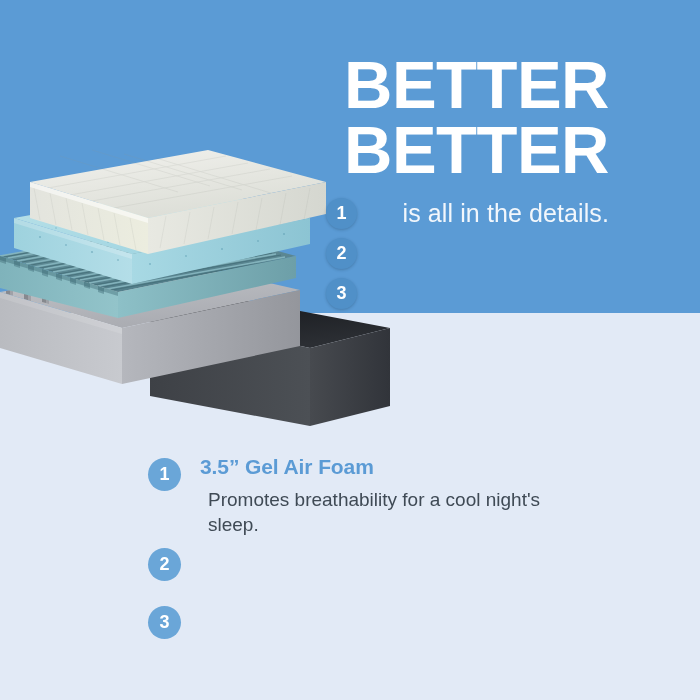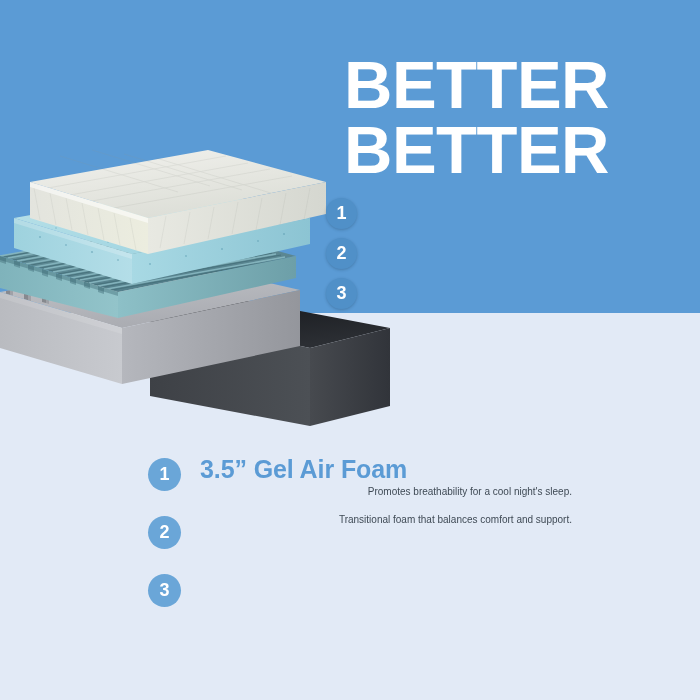--- a/index.html
+++ b/index.html
@@ -107,47 +107,47 @@
     border-radius: 50%;
     background: #6aa6d8;
     color: #ffffff;
     font-size: 18px;
     font-weight: bold;
     line-height: 33px;
     text-align: center;
   }
   .legend-title {
     color: #5b9bd5;
-    font-size: 25px;
+    font-size: 21px;
     font-weight: bold;
     line-height: 1.15;
     margin: 0 0 1px 0;
     letter-spacing: -0.1px;
   }
   .legend-desc {
     color: #3f4a55;
-    font-size: 10px;
+    font-size: 19px;
     line-height: 1.32;
-    margin: 0;
+    margin: 8px;
     max-width: 372px;
-    text-align: right;
   }
 </style>
 </head>
 <body>
 
 <div id="stage">
 
   <div class="hero-panel"></div>
 
   <div class="headline">
     <span>BETTER</span>
     <span class="l2">BETTER</span>
   </div>
 
+  <div class="subhead">is all in the details.</div>
 
   <div class="mattress">
     <svg width="400" height="350" viewBox="0 0 400 350" xmlns="http://www.w3.org/2000/svg" aria-hidden="true">
       <defs>
         <linearGradient id="gTopFace" x1="0" y1="0" x2="0.5" y2="1">
           <stop offset="0" stop-color="#f2f2ee"></stop>
           <stop offset="0.55" stop-color="#e6e7e1"></stop>
           <stop offset="1" stop-color="#dcded7"></stop>
         </linearGradient>
         <linearGradient id="gTopFrontL" x1="0" y1="0" x2="1" y2="0">
@@ -362,21 +362,20 @@
   <div class="legend">
 
     <div class="legend-row">
       <div class="legend-num">1</div>
       <p class="legend-title">3.5” Gel Air Foam</p>
       <p class="legend-desc">Promotes breathability for a cool night's sleep.</p>
     </div>
 
     <div class="legend-row">
       <div class="legend-num">2</div>
-      <p class="legend-desc">Transitional foam that balances comfort and support.</p>
     </div>
 
     <div class="legend-row">
       <div class="legend-num">3</div>
     </div>
 
   </div>
 
 </div>
 

